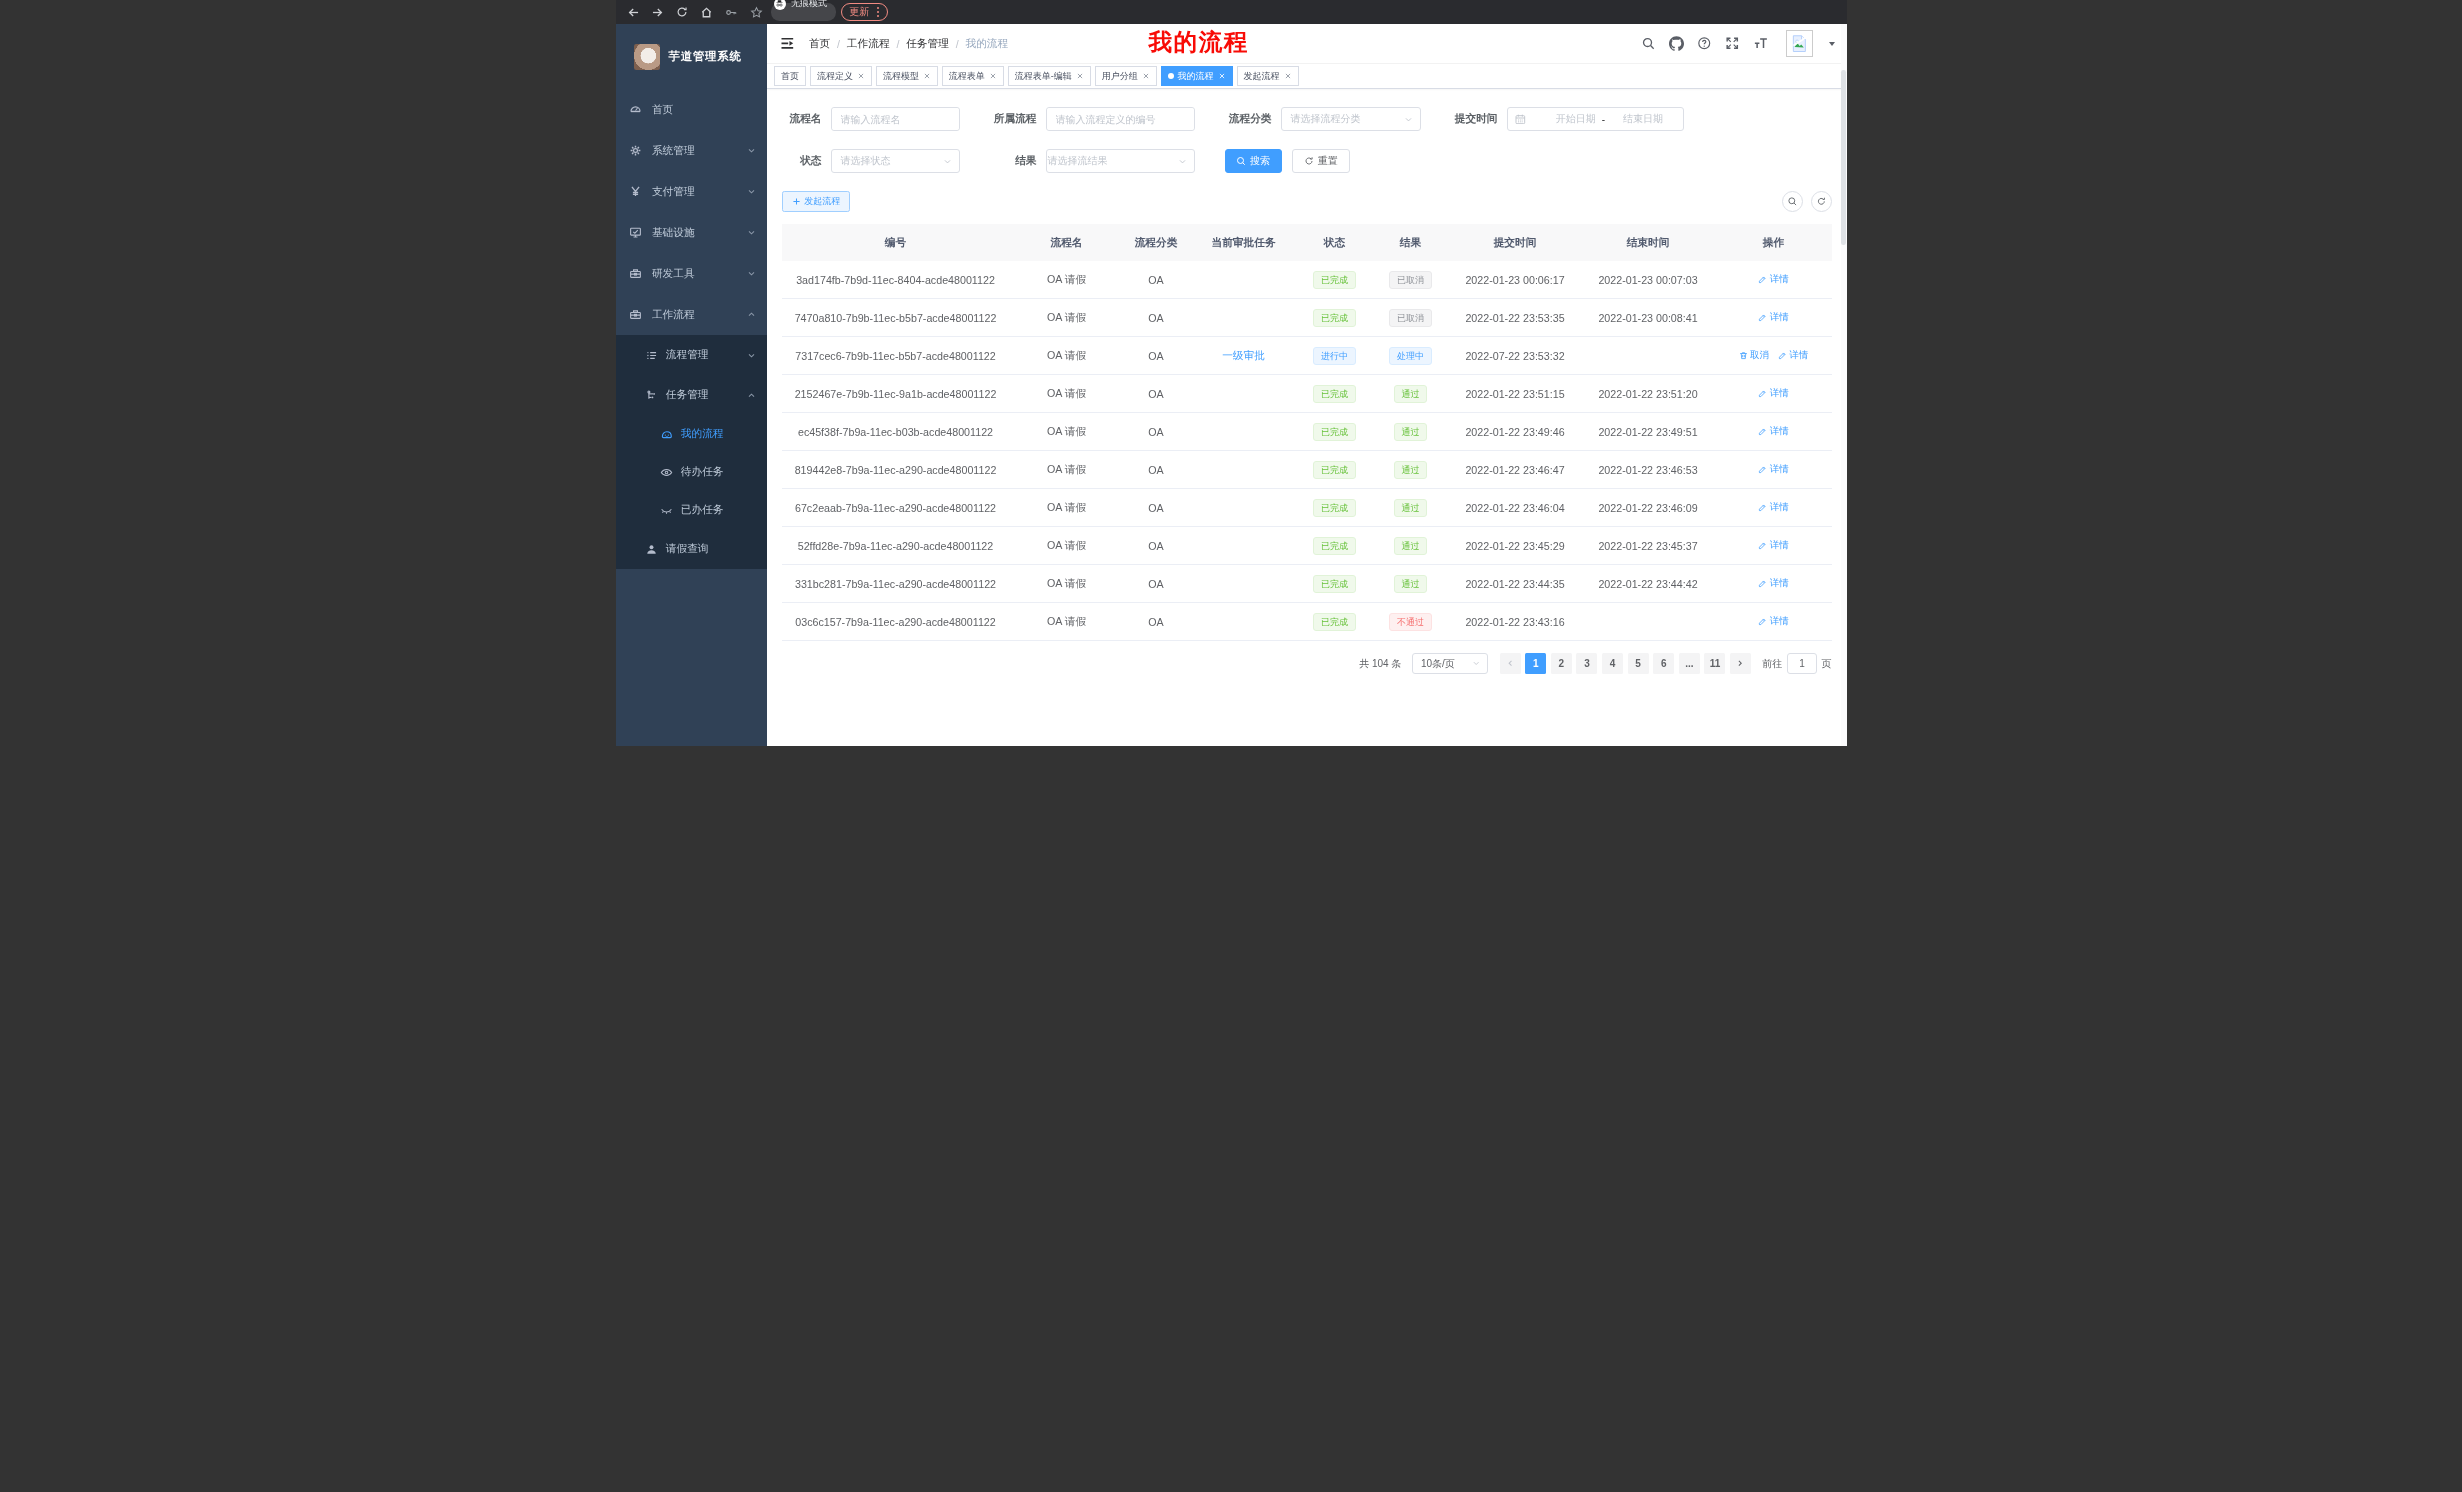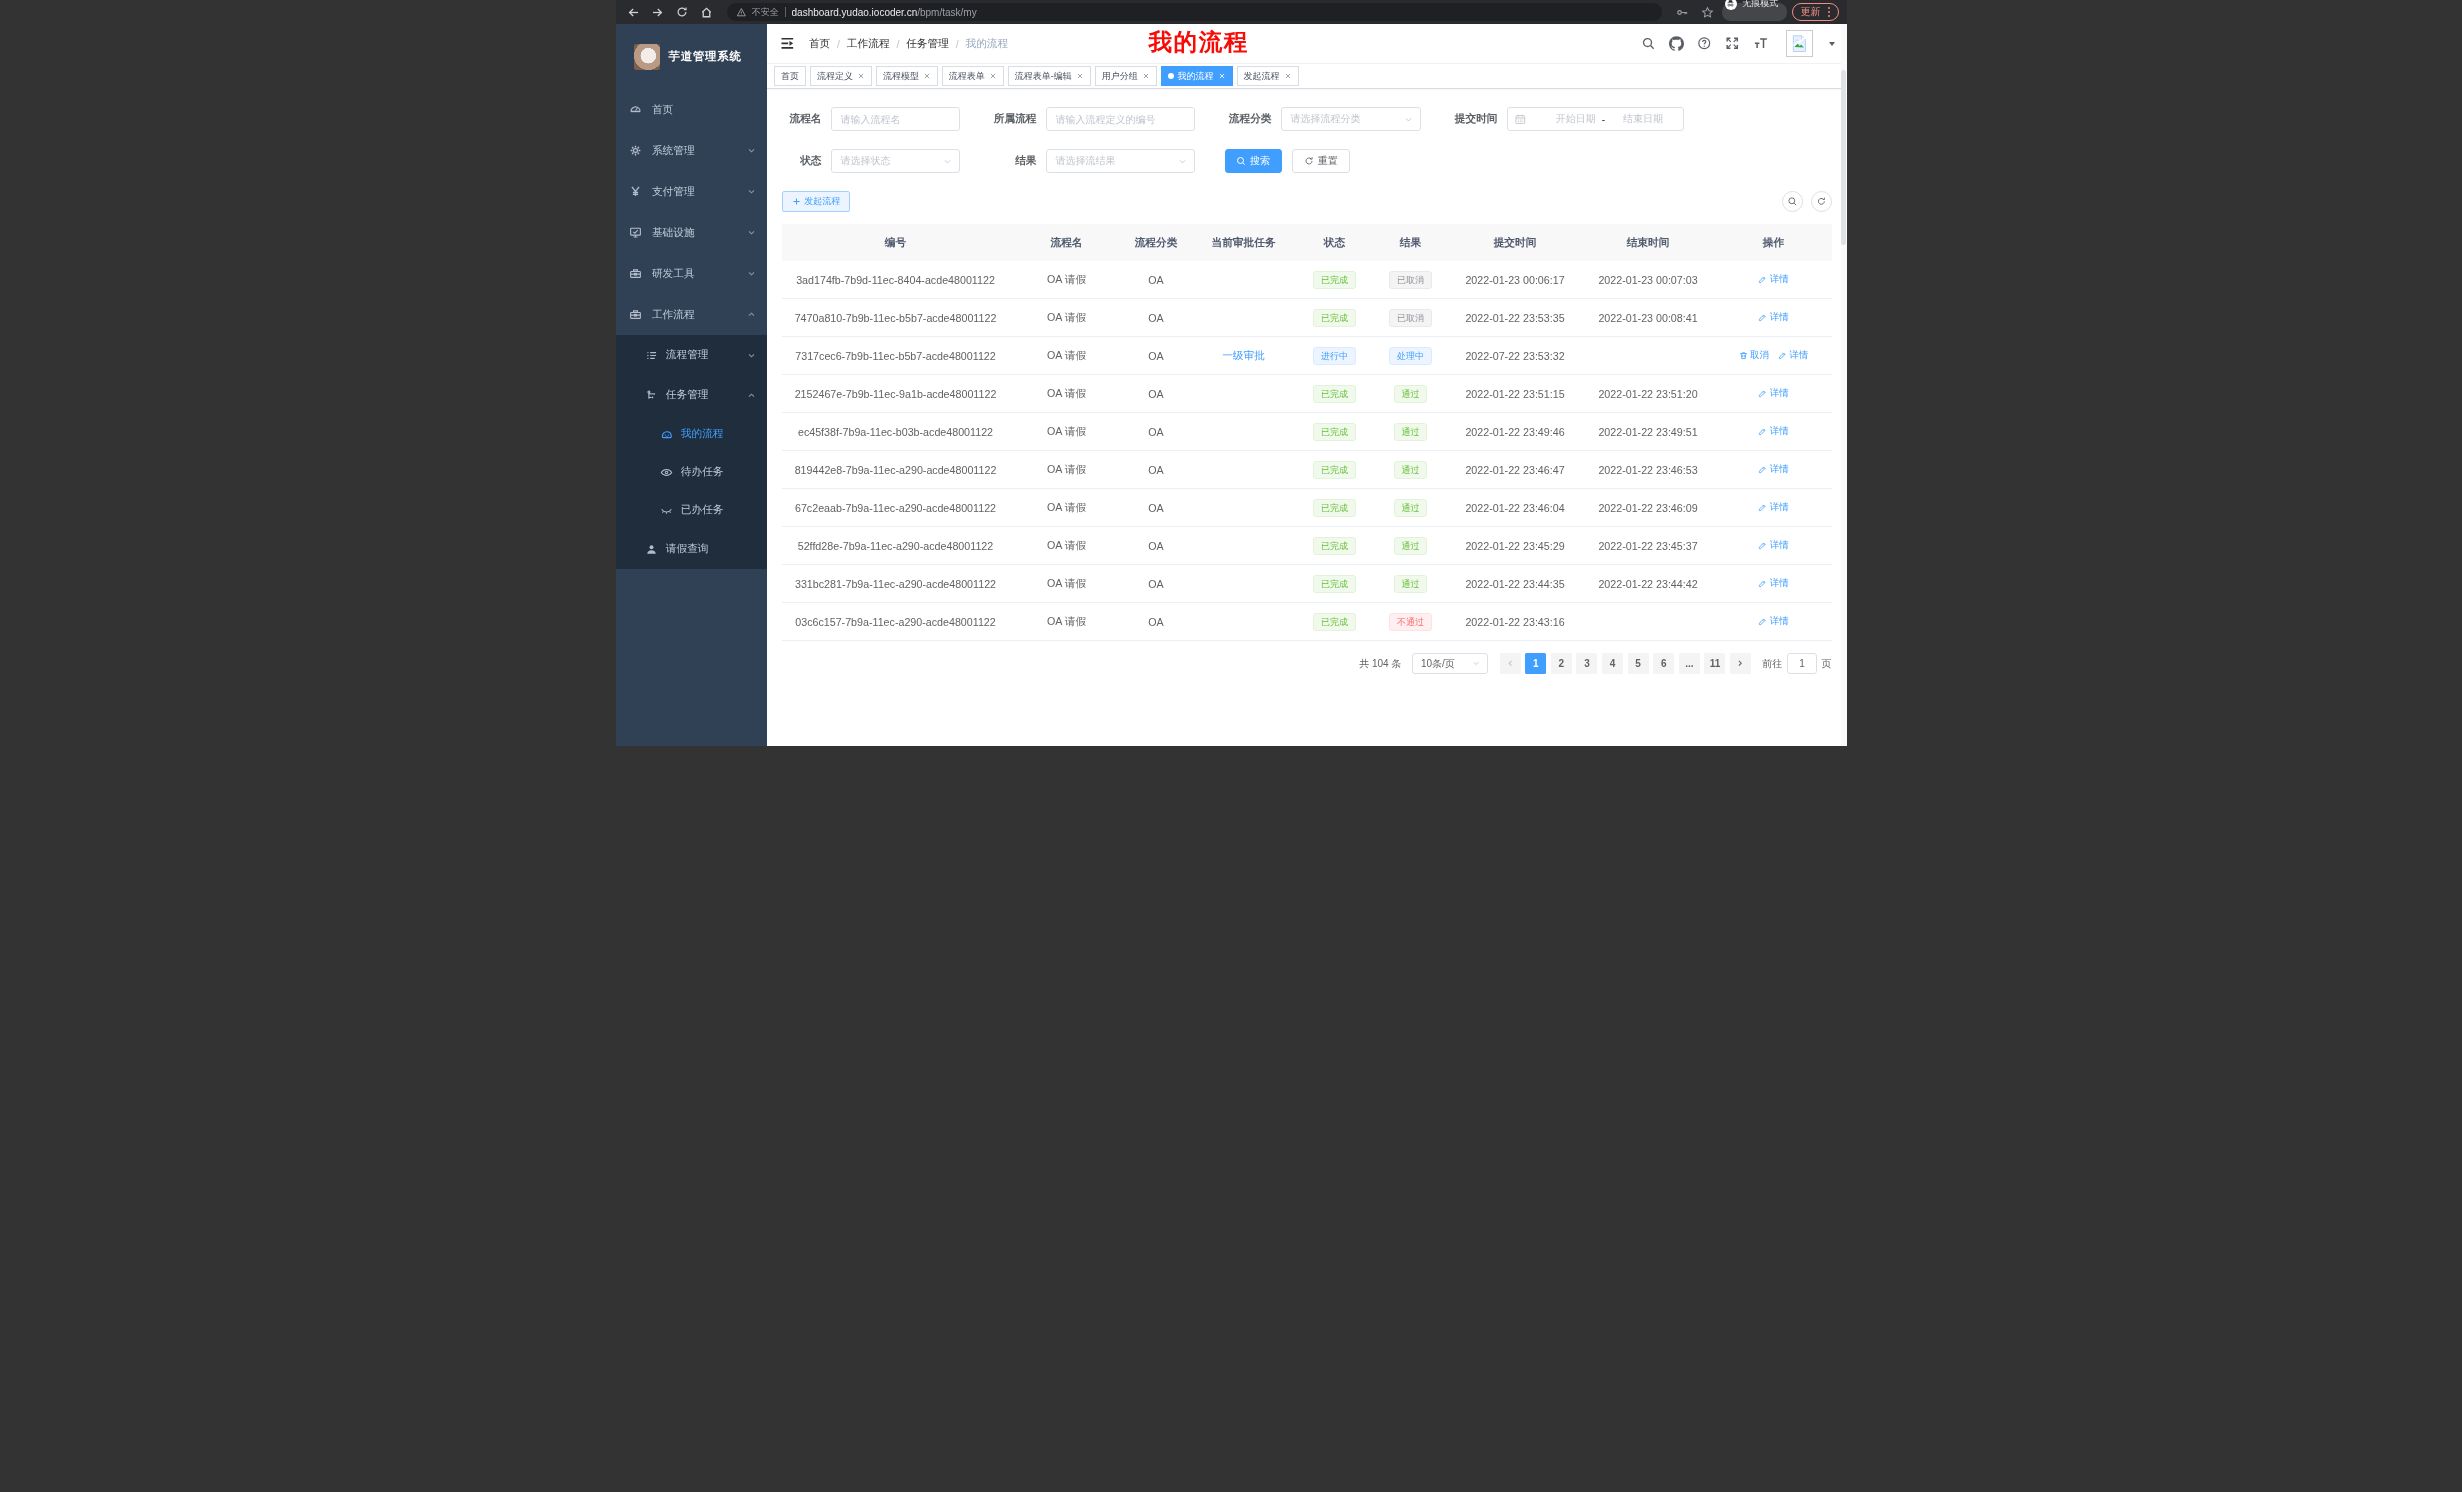--- a/index.html
+++ b/index.html
@@ -131,32 +131,20 @@
           <path d="M16.5 10a6.5 6.5 0 1 1-1.9-4.6"></path>
           <path d="M16.7 2.5v3.4h-3.4"></path>
         </svg>
       </div>
     <div class="bicon">
         <svg width="13" height="13" viewBox="0 0 20 20" fill="none" stroke="currentColor" stroke-width="2">
           <path d="M3.5 9.5 10 3.5l6.5 6"></path>
           <path d="M5 9v7.5h10V9"></path>
         </svg>
       </div>
-    <div class="omnibox">
-      <span class="sec">
-        <svg width="10.7" height="10.7" viewBox="0 0 20 20" fill="none" stroke="currentColor" stroke-width="1.7">
-            <path d="M10 3 2.5 16.5h15L10 3z"></path>
-            <path d="M10 8.5v3.6"></path>
-            <circle cx="10" cy="14.3" r=".9" fill="currentColor" stroke="none"></circle>
-          </svg>
-        <span>不安全</span>
-      </span>
-      <span class="sep"></span>
-      <span class="url"><span>dashboard.yudao.iocoder.cn</span><span class="path">/bpm/task/my</span></span>
-    </div>
     <div class="bicon">
         <svg width="13" height="13" viewBox="0 0 20 20" fill="none" stroke="#9aa0a6" stroke-width="1.8">
           <circle cx="5.5" cy="10" r="2.8"></circle>
           <path d="M8.3 10h8.2M14 10v2.8M16.5 10v2"></path>
         </svg>
       </div>
     <div class="bicon">
         <svg width="13" height="13" viewBox="0 0 20 20" fill="none" stroke="#9aa0a6" stroke-width="1.6">
           <path d="M10 2.5l2.3 4.7 5.2.7-3.8 3.6.9 5.2L10 14.2l-4.6 2.5.9-5.2L2.5 7.9l5.2-.7z"></path>
         </svg>
@@ -521,21 +509,21 @@
           <span class="ctrl" style="width:129px">
               <span class="ph" style="padding-left:9px">请选择状态</span>
               <span class="selchev">
                 <svg width="9" height="9" viewBox="0 0 16 16" fill="none" stroke="currentColor" stroke-width="1.6">
                   <path d="M3.5 6 8 10.5 12.5 6"></path>
                 </svg>
               </span>
             </span>
           <span class="flabel w62 ml24">结果</span>
           <span class="ctrl" style="width:149px">
-              <span class="ph" style="padding-left:9px">请选择流结果</span>
+              <span class="ph" style="padding-left:1px">请选择流结果</span>
               <span class="selchev">
                 <svg width="9" height="9" viewBox="0 0 16 16" fill="none" stroke="currentColor" stroke-width="1.6">
                   <path d="M3.5 6 8 10.5 12.5 6"></path>
                 </svg>
               </span>
             </span>
           <button class="btn primary ml24">
               <svg width="10" height="10" viewBox="0 0 20 20" fill="none" stroke="#fff" stroke-width="2">
                 <circle cx="9" cy="9" r="6"></circle>
                 <path d="M13.5 13.5 17.5 17.5"></path>

